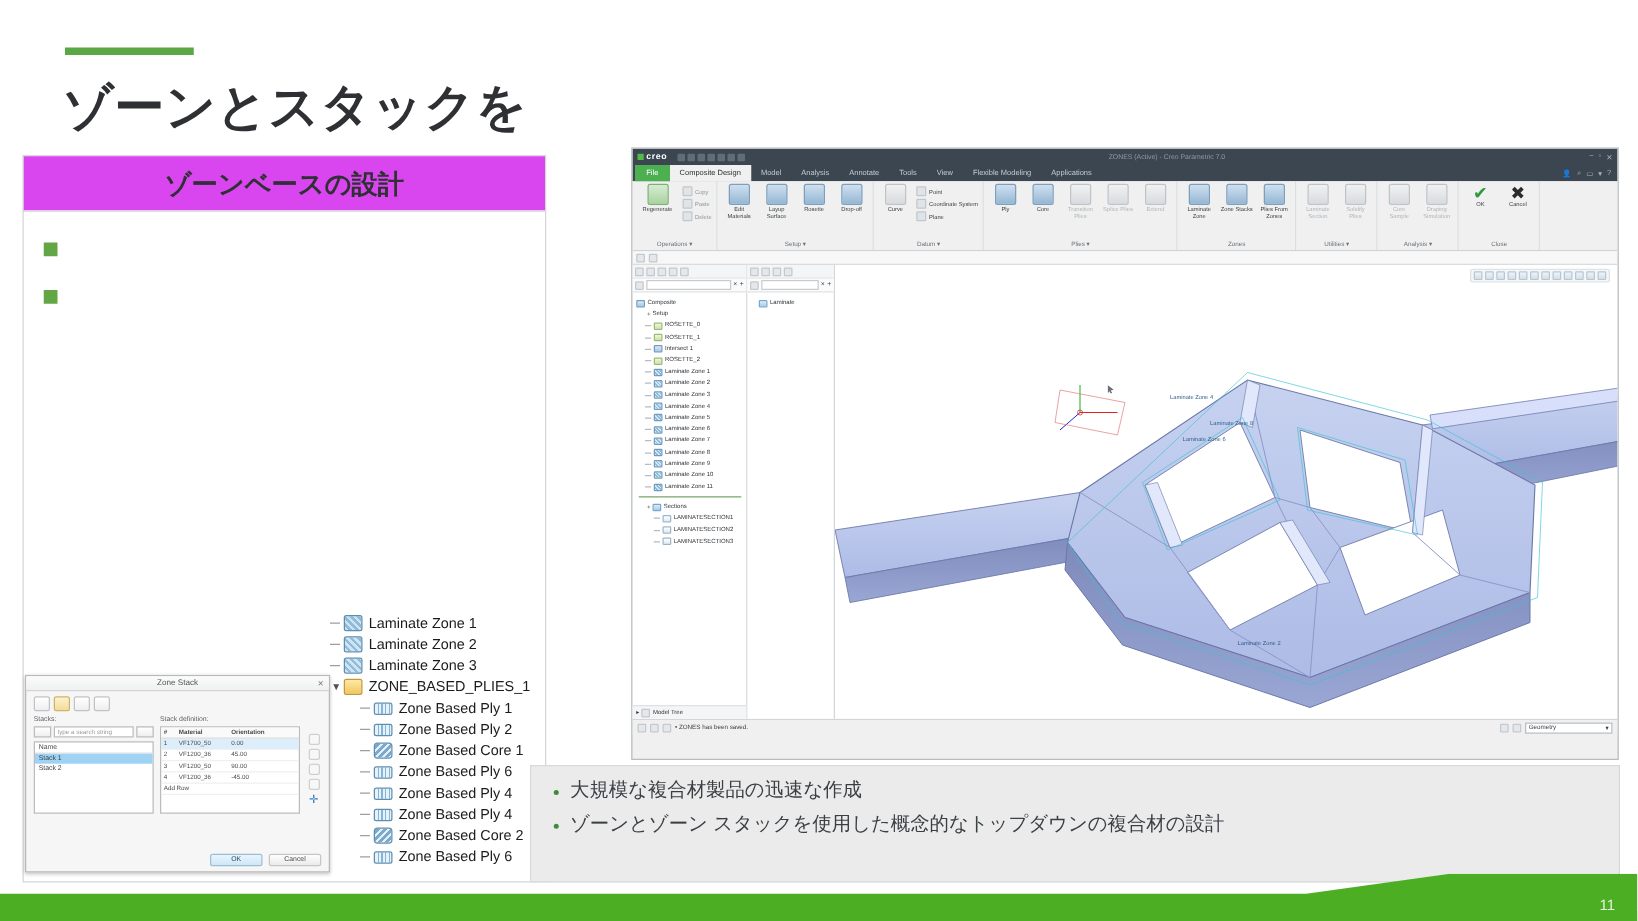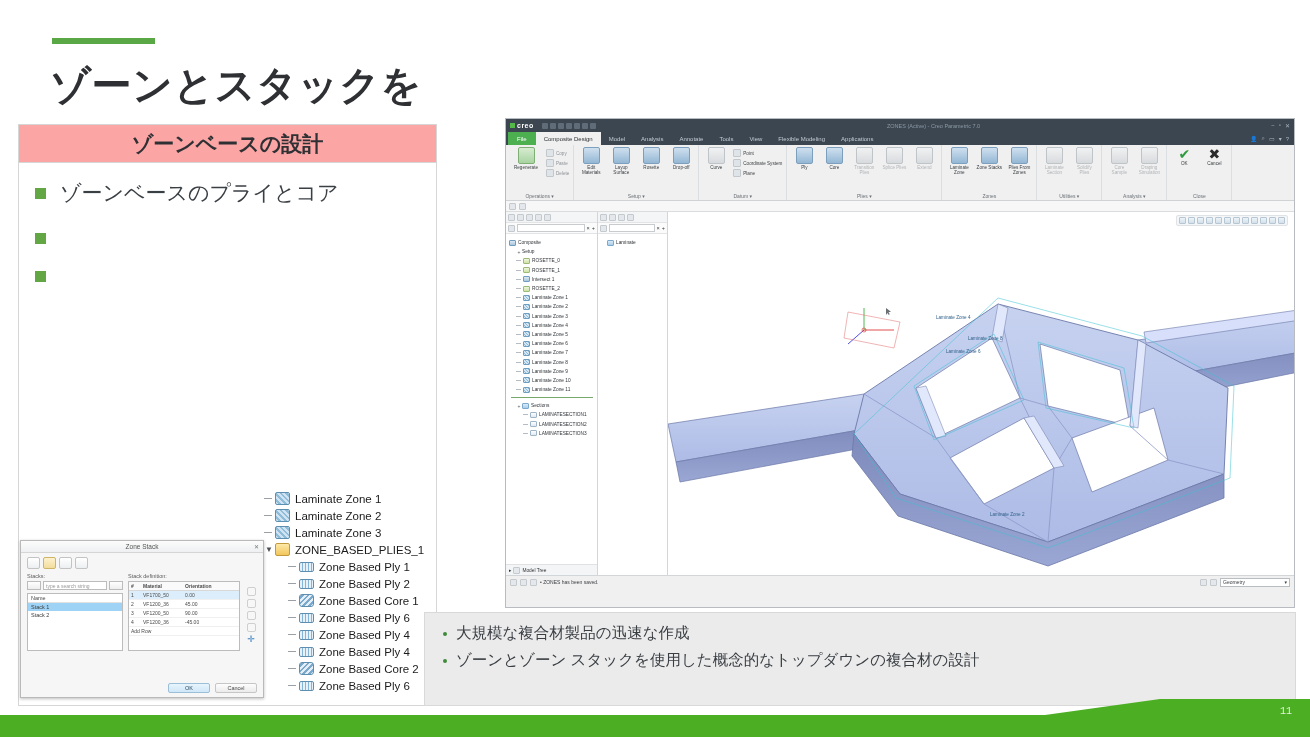--- a/index.html
+++ b/index.html
@@ -23,21 +23,21 @@
     letter-spacing:.5px; white-space:nowrap;
   }
 
   
   .left-panel{
     position:absolute; left:18px; top:124px;
     width:419px; height:582px;
     border:1px solid #d6d6d6; background:#ffffff;
   }
   .left-header{
-    height:38px; background:#fca5a5;
+    height:44px; background:#d946ef;
     display:flex; align-items:center; justify-content:center;
     border-bottom:1px solid #d6d6d6;
   }
   .left-header-text{ font-size:21px; font-weight:bold; color:#2e3033; }
 
   .bullets{ padding:16px 8px 0 16px; }
   .bullet{ display:flex; margin-bottom:18px; }
   .bullet-marker{
     width:11px; height:11px; background:#62a744;
     margin-top:9px; margin-right:14px; flex:0 0 11px;
@@ -303,39 +303,35 @@
     width:4px;height:4px;background:#3e8c3a;border-radius:50%;
     margin-top:9px;margin-right:9px;flex:0 0 4px;
   }
   .stext{ font-size:15.5px; color:#3a3f44; line-height:1.35; }
 
   
   .footer-band{
     position:absolute; left:0; bottom:0; width:1310px; height:38px;
   }
   .slide-num{
-    position:absolute; right:18px; bottom:20px;
-    font-size:10px; color:#e4f2df;font-family:Liberation Mono, monospace;
+    position:absolute; right:18px; bottom:6px;
+    font-size:12px; color:#e4f2df;
   }
 </style>
 </head>
 <body>
 
 <div class="accent-bar"></div>
 <div class="slide-title">ゾーンとスタックを</div>
 
 <div class="left-panel">
   <div class="left-header">
     <span class="left-header-text">ゾーンベースの設計</span>
   </div>
   <div class="bullets">
-    <div class="bullet">
-      <span class="bullet-marker"></span>
-      <span class="bullet-text">ゾーンベースのプライとコア</span>
-    </div>
     <div class="bullet">
       <span class="bullet-marker"></span>
     </div>
     <div class="bullet">
       <span class="bullet-marker"></span>
     </div>
   </div>
 </div>
 
 <div class="tree-overlay" id="tree-overlay">

